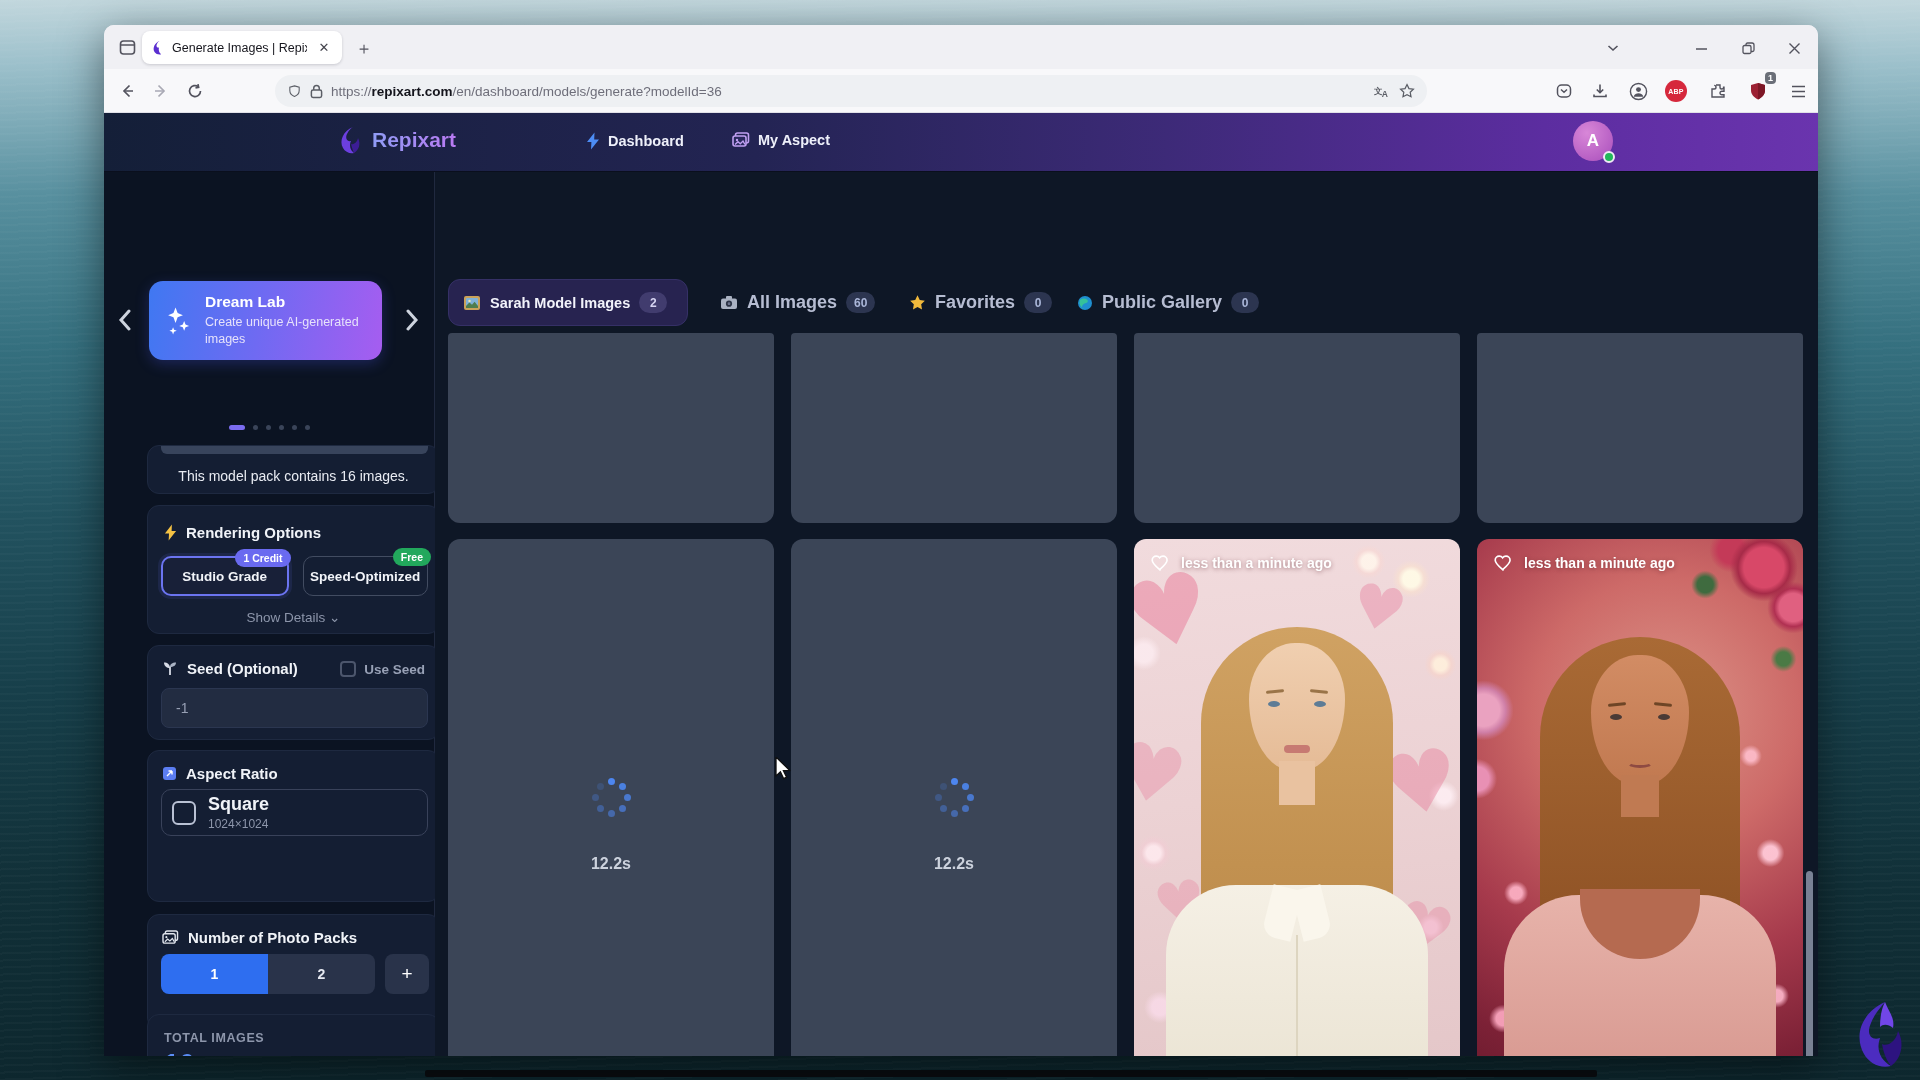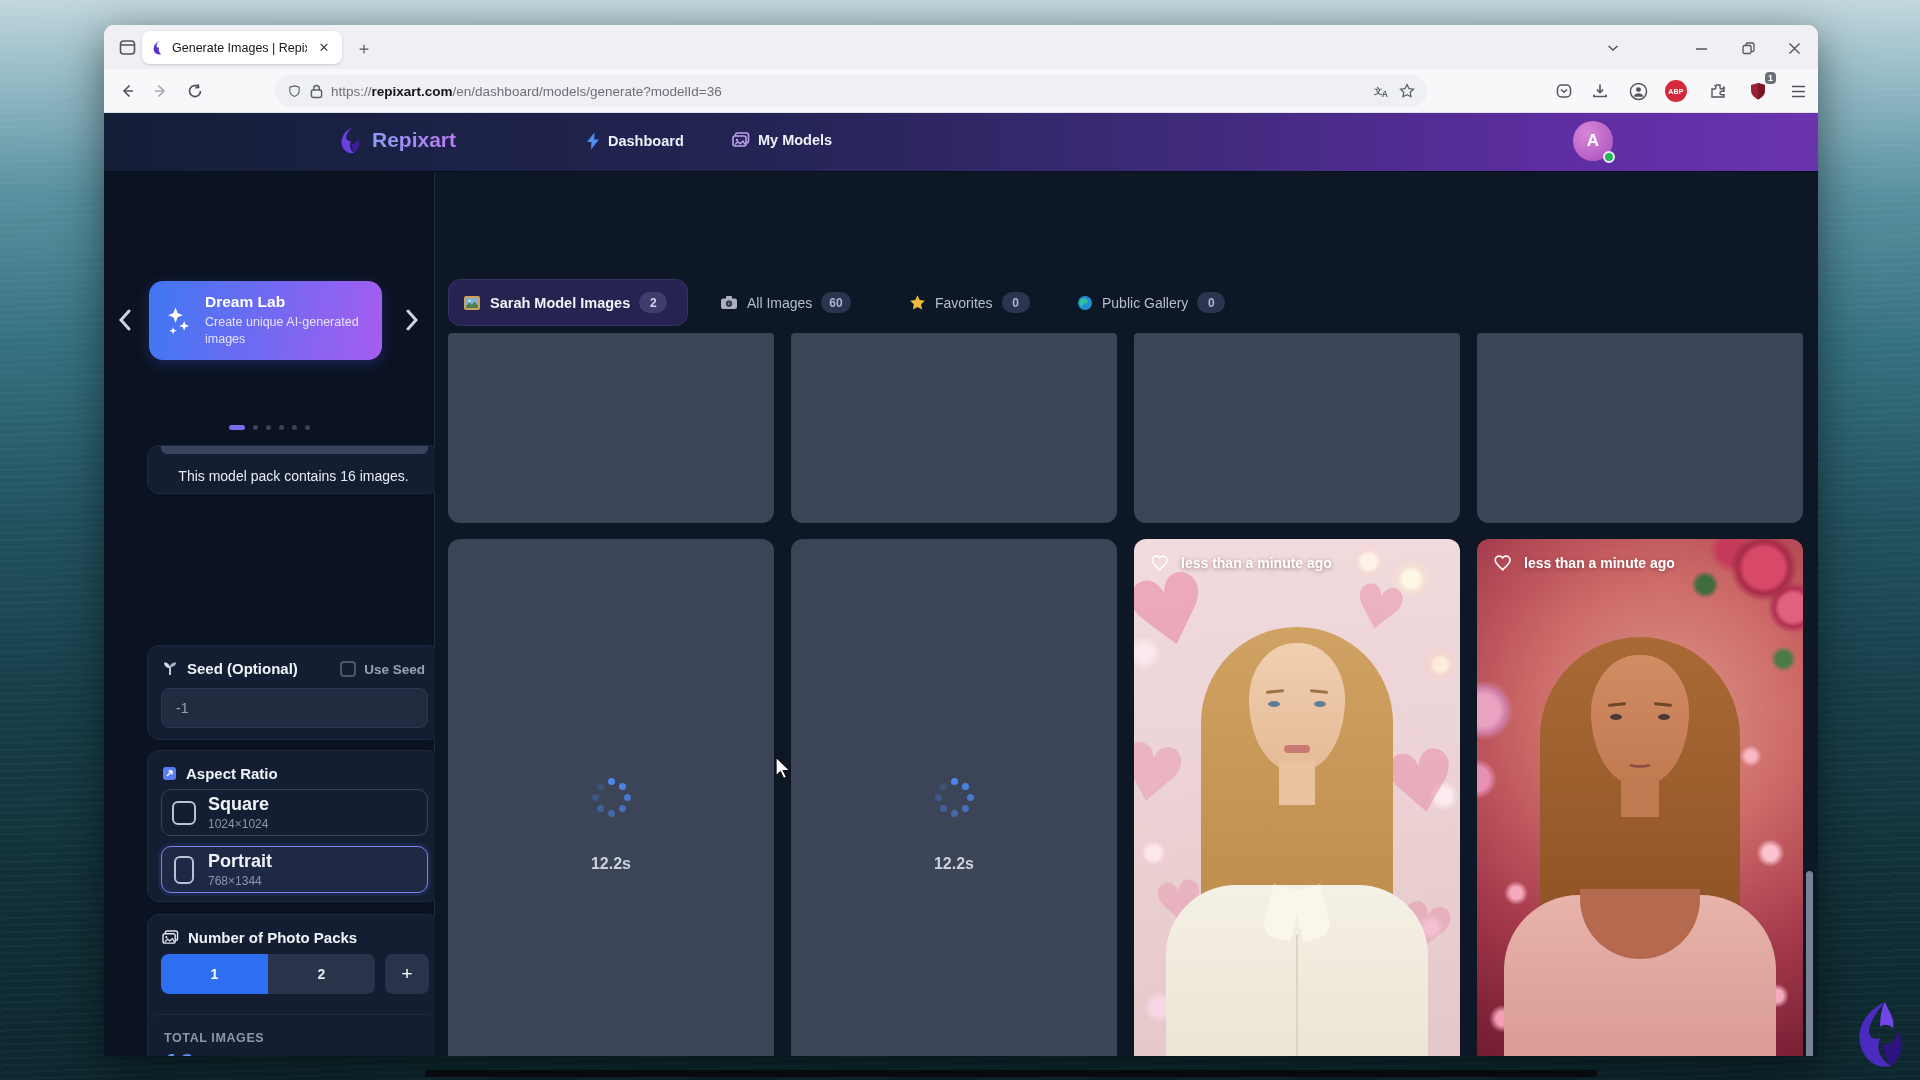--- a/index.html
+++ b/index.html
@@ -127,21 +127,21 @@
 
   #total-card { top:842px; height:80px; padding:16px 16px; }
   #total-label { color:#8d96ab; font-size:12.5px; font-weight:700; letter-spacing:.6px; }
   #total-value { color:#5b8df5; font-size:27px; font-weight:700; margin-top:4px; }
 
   
   #main { left:331px; top:59px; width:1383px; height:884px; background:#0e1726; }
   .mtab { position:absolute; display:flex; align-items:center; gap:9px; }
   #mtab-0 { left:13px; top:107px; width:240px; height:47px; background:#272350; border:1px solid #353066; border-radius:12px; padding:0 14px; }
   #mtab-0 .mtab-label { color:#f2f3fb; font-size:14.5px; font-weight:700; }
-  .mtab-label { color:#b6bdd2; font-size:14px; font-weight:400; white-space:nowrap; }
+  .mtab-label { color:#b6bdd2; font-size:18px; font-weight:700; white-space:nowrap; }
   .count-badge { min-width:28px; height:21px; padding:0 8px; border-radius:11px; background:#2c3550;
     color:#aab6d8; font-size:12px; font-weight:700; display:flex; align-items:center; justify-content:center; }
   #mtab-0 .count-badge { background:#413c6e; color:#d6d4f2; }
   #mtab-1 { left:273px; top:107px; height:47px; padding:0 12px; }
   #mtab-2 { left:462px; top:107px; height:47px; padding:0 12px; }
   #mtab-3 { left:630px; top:107px; height:47px; padding:0 12px; }
 
   
   .gcard { position:absolute; width:326px; background:#3b4557; }
   .gcard.r1 { top:161px; height:190px; border-radius:4px 4px 12px 12px; }
@@ -366,21 +366,21 @@
           </svg>
         <span>Dashboard</span>
       </div>
       <div id="nav-mymodels" class="abs nav-item">
         <svg width="18" height="16" viewBox="0 0 18 16">
             <rect x="3.5" y="1" width="13" height="10" rx="2" fill="none" stroke="#c0a0f2" stroke-width="1.6"></rect>
             <rect x="1" y="4" width="13" height="10" rx="2" fill="#2a2a5e" stroke="#c0a0f2" stroke-width="1.6"></rect>
             <circle cx="5" cy="8" r="1.2" fill="#c0a0f2"></circle>
             <path d="M3 12.5l3-2.8 2.3 2 2.7-2.6 2 3.4" fill="none" stroke="#c0a0f2" stroke-width="1.4"></path>
           </svg>
-        <span>My Models</span>
+        <span>My Aspect</span>
       </div>
       <div id="avatar" class="abs">
         <span>A</span>
         <span id="status-dot"></span>
       </div>
     </div>
 
     <div id="sidebar" class="abs">
 
       <div id="carousel-prev" class="abs flex chevron-nav">
@@ -411,20 +411,39 @@
         <span class="dot"></span>
         <span class="dot"></span>
         <span class="dot"></span>
       </div>
 
       <div id="pack-note-card" class="sb-card">
         <div id="pack-note-bar"></div>
         <div id="pack-note-text">This model pack contains 16 images.</div>
       </div>
 
+      <div id="render-card" class="sb-card">
+        <div class="sb-h">
+          <svg width="13" height="17" viewBox="0 0 14 18">
+              <path d="M8.5 0.5L1 10h4.4L5 17.5 13 7.5H8.2z" fill="#f5c244"></path>
+            </svg>
+          <span>Rendering Options</span>
+        </div>
+        <div id="render-btn-row">
+          <div id="btn-studio" class="render-btn">
+            <span>Studio Grade</span>
+            <span id="badge-credit" class="corner-badge">1 Credit</span>
+          </div>
+          <div id="btn-speed" class="render-btn">
+            <span>Speed-Optimized</span>
+            <span id="badge-free" class="corner-badge">Free</span>
+          </div>
+        </div>
+        <div id="show-details">Show Details ⌄</div>
+      </div>
 
       <div id="seed-card" class="sb-card">
         <div class="sb-h">
           <svg width="16" height="15" viewBox="0 0 16 15">
               <path d="M8 14V6" stroke="#d6dbe6" stroke-width="1.8" fill="none"></path>
               <path d="M8 7C8 3.5 5.5 1.5 2 1.5 2 5 4.5 7 8 7Z" fill="#d6dbe6"></path>
               <path d="M8 6c0-2.8 2-4.5 6-4.5C14 4.5 11.5 6 8 6Z" fill="#aab3c4"></path>
             </svg>
           <span>Seed (Optional)</span>
         </div>
@@ -441,27 +460,20 @@
               <rect x="1" y="1" width="13" height="13" rx="3" fill="#5b7df2"></rect>
               <path d="M5 10l5-5M10 5v3.5M10 5H6.5" stroke="#fff" stroke-width="1.4" fill="none"></path>
             </svg>
           <span>Aspect Ratio</span>
         </div>
         <div id="opt-square" class="aspect-opt">
           <div class="ar-glyph" style="width:24px;height:24px;"></div>
           <div>
             <div class="opt-label">Square</div>
             <div class="opt-size">1024×1024</div>
-          </div>
-        </div>
-        <div id="opt-portrait" class="aspect-opt">
-          <div class="ar-glyph" style="width:20px;height:28px;margin:0 2px;"></div>
-          <div>
-            <div class="opt-label">Portrait</div>
-            <div class="opt-size">768×1344</div>
           </div>
         </div>
       </div>
 
       <div id="packs-card" class="sb-card">
         <div class="sb-h">
           <svg width="17" height="15" viewBox="0 0 18 16">
               <rect x="3.5" y="1" width="13" height="10" rx="2" fill="none" stroke="#e2e6ee" stroke-width="1.5"></rect>
               <rect x="1" y="4" width="13" height="10" rx="2" fill="#141e33" stroke="#e2e6ee" stroke-width="1.5"></rect>
               <circle cx="4.6" cy="7.6" r="1.1" fill="#e2e6ee"></circle>

